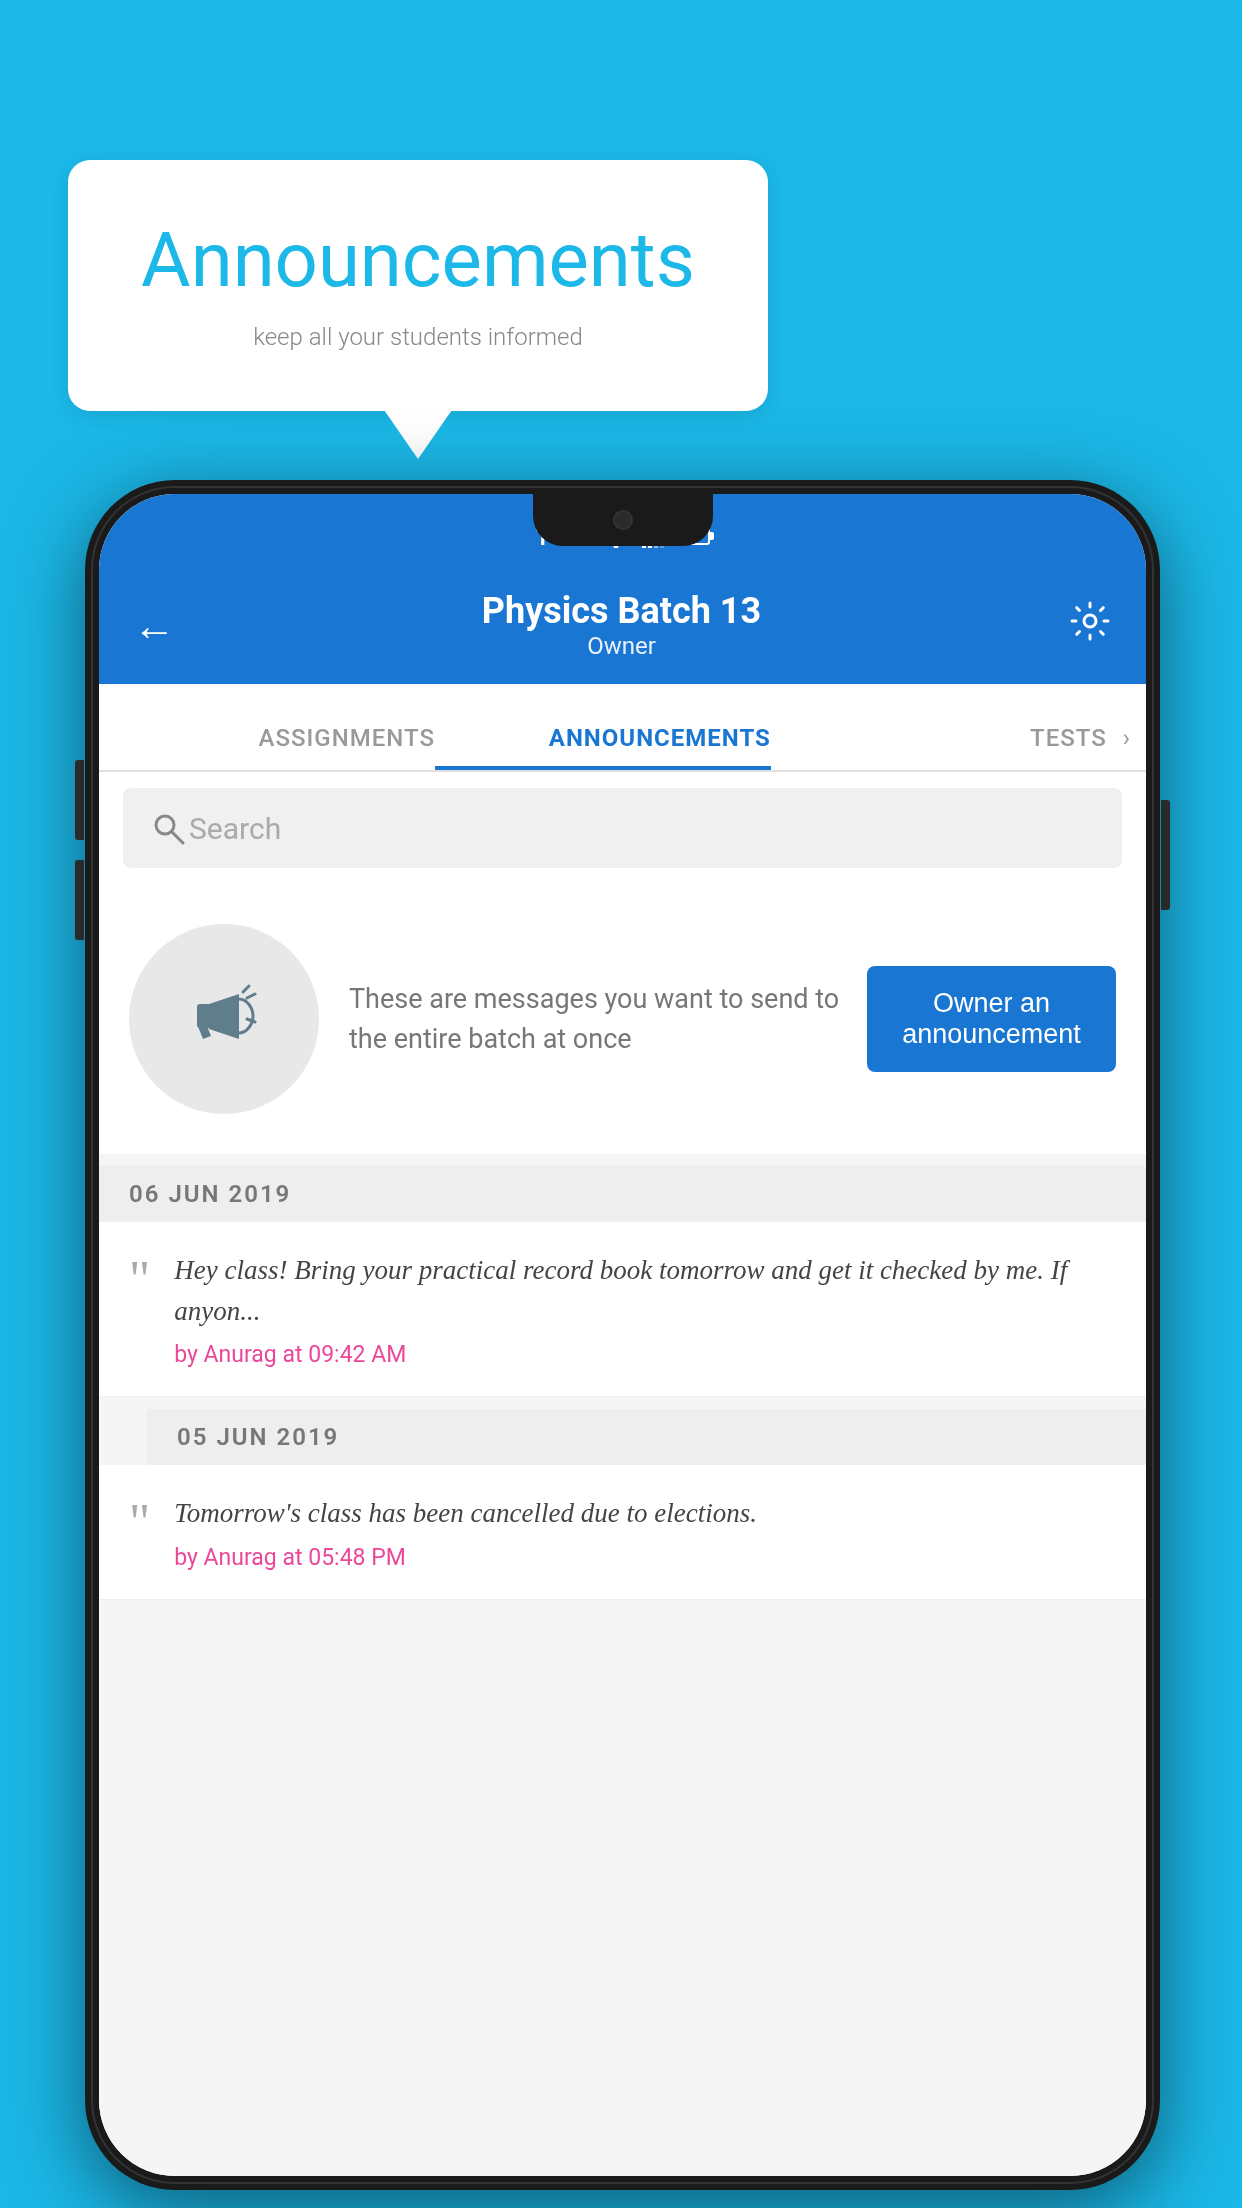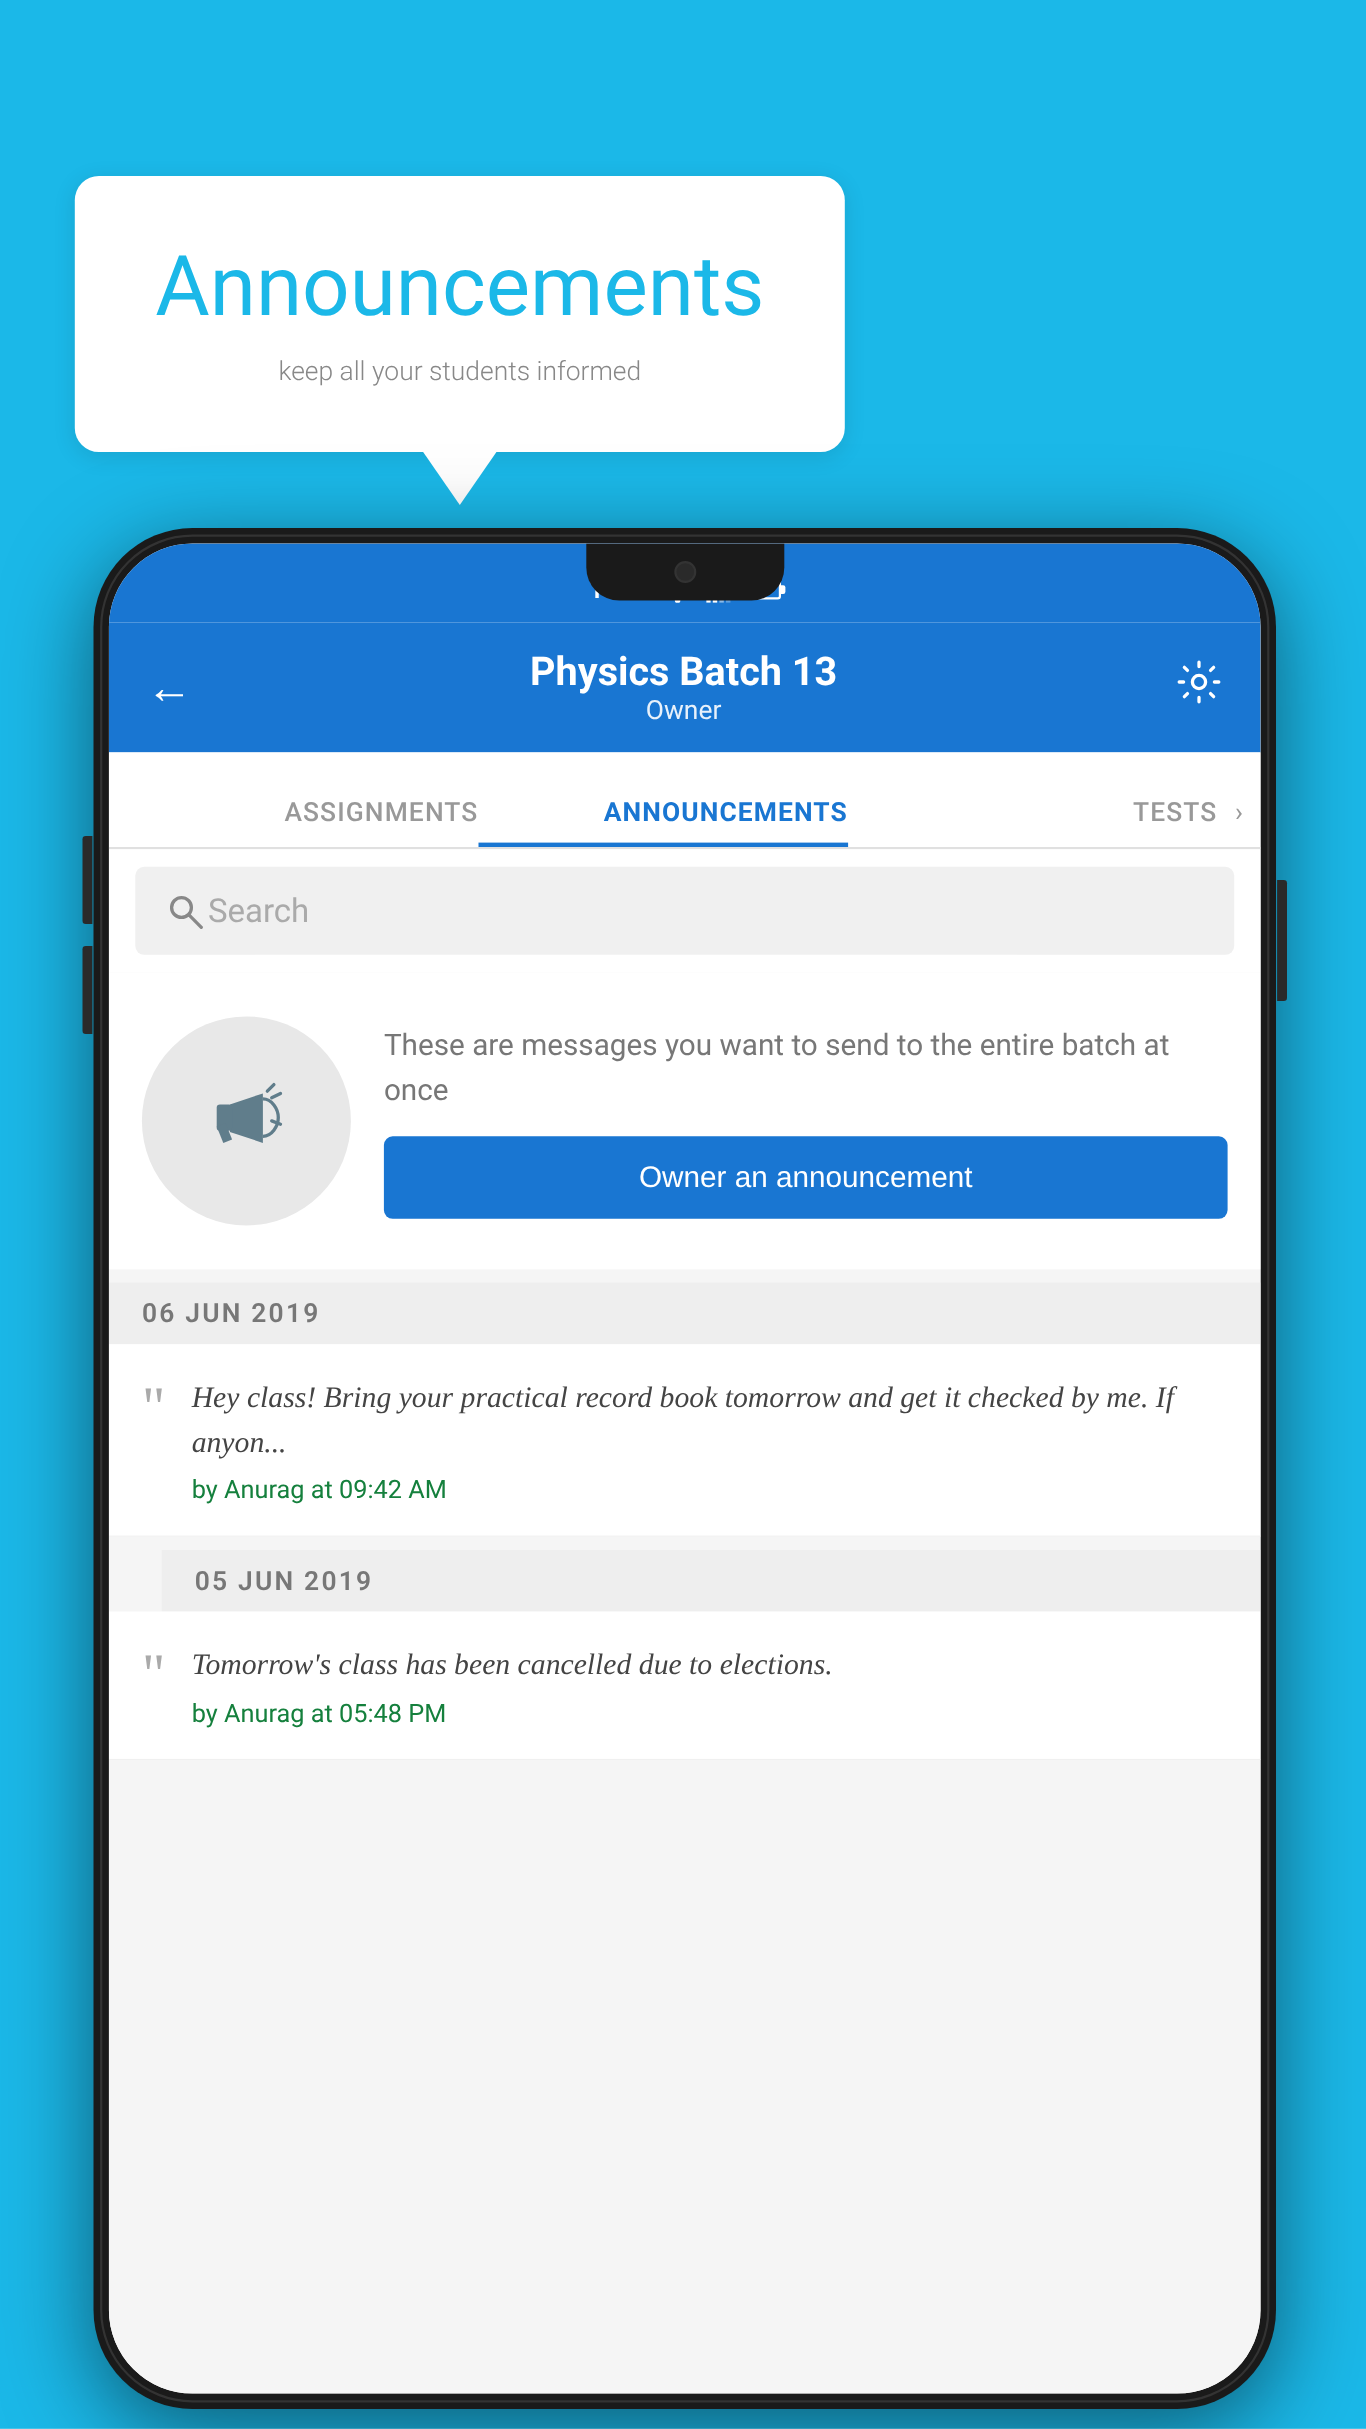--- a/index.html
+++ b/index.html
@@ -308,22 +308,23 @@
       background: #e8e8e8;
       display: flex;
       align-items: center;
       justify-content: center;
       flex-shrink: 0;
     }
 
     .announcement-right {
       flex: 1;
       display: flex;
-      flex-direction: column;
+      flex-direction: row;
       gap: 22px;
+      align-items: center;
     }
 
     .announcement-description {
       font-size: 27px;
       color: #777;
       line-height: 1.5;
     }
 
     .make-announcement-btn {
       background: #1976D2;
@@ -374,21 +375,21 @@
       font-size: 27px;
       color: #444;
       font-style: italic;
       line-height: 1.5;
       font-family: Georgia, serif;
       margin-bottom: 10px;
     }
 
     .announcement-meta {
       font-size: 23px;
-      color: #15803d;
+      color: #ec4899;
     }
 
     
     .date-separator-2 {
       background: #eeeeee;
       padding: 14px 30px;
       font-size: 24px;
       font-weight: 600;
       color: #777;
       letter-spacing: 2px;

